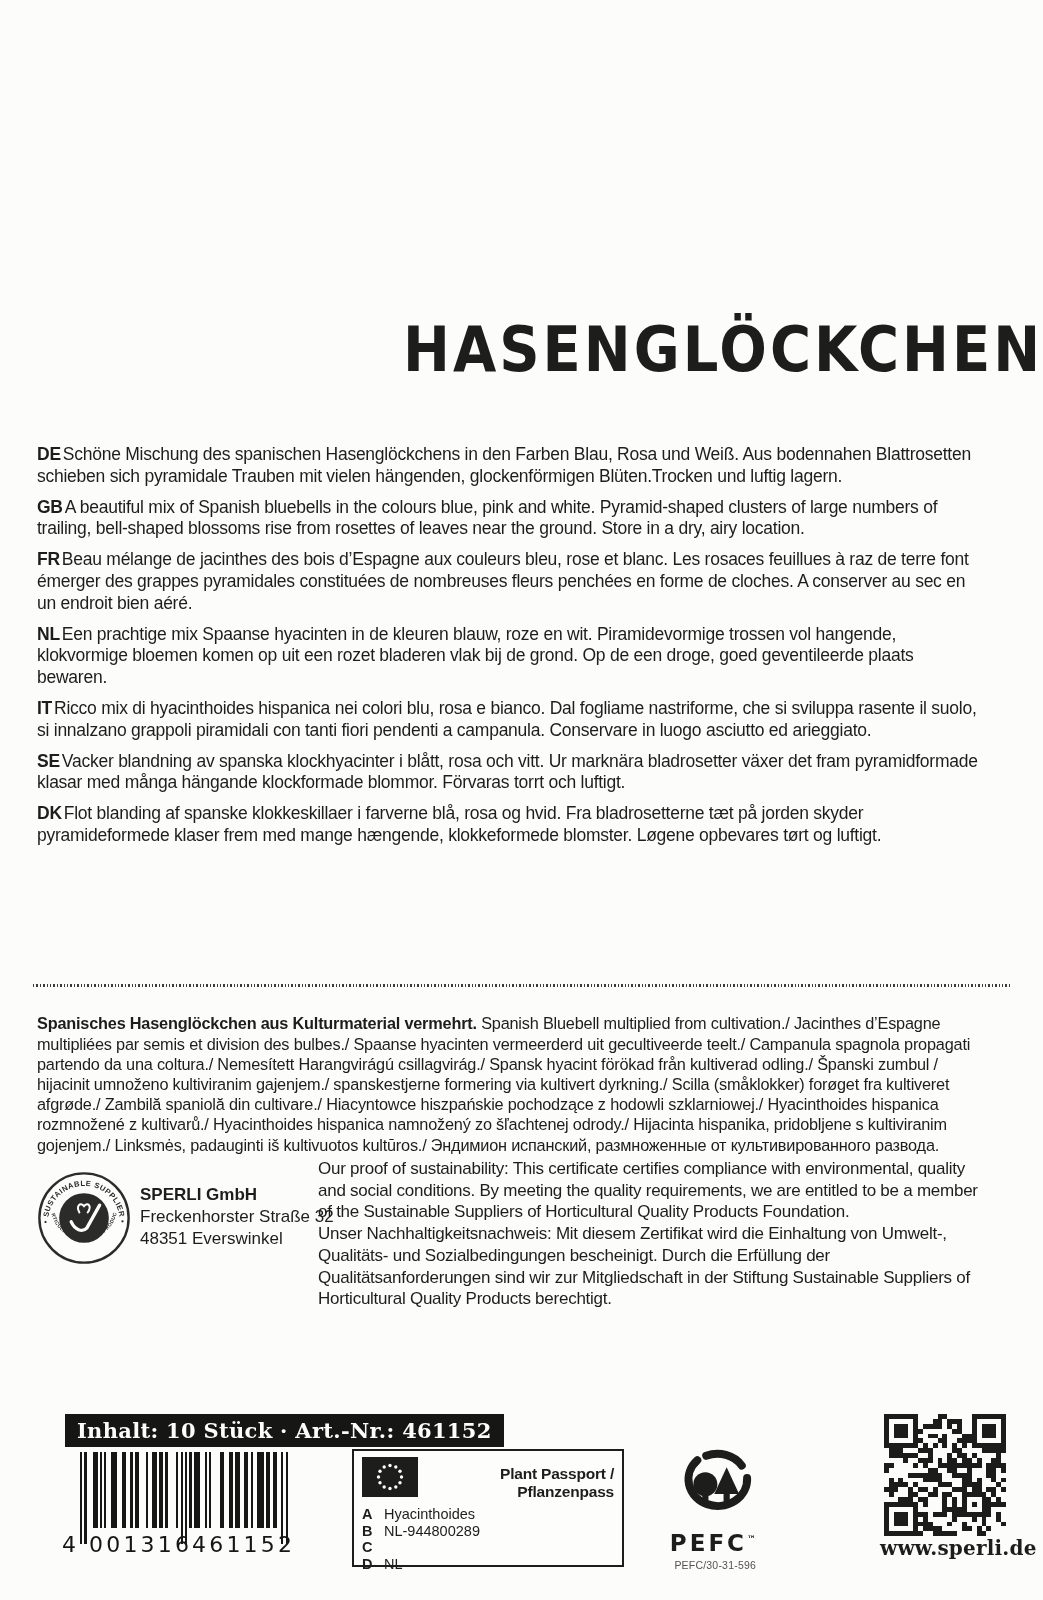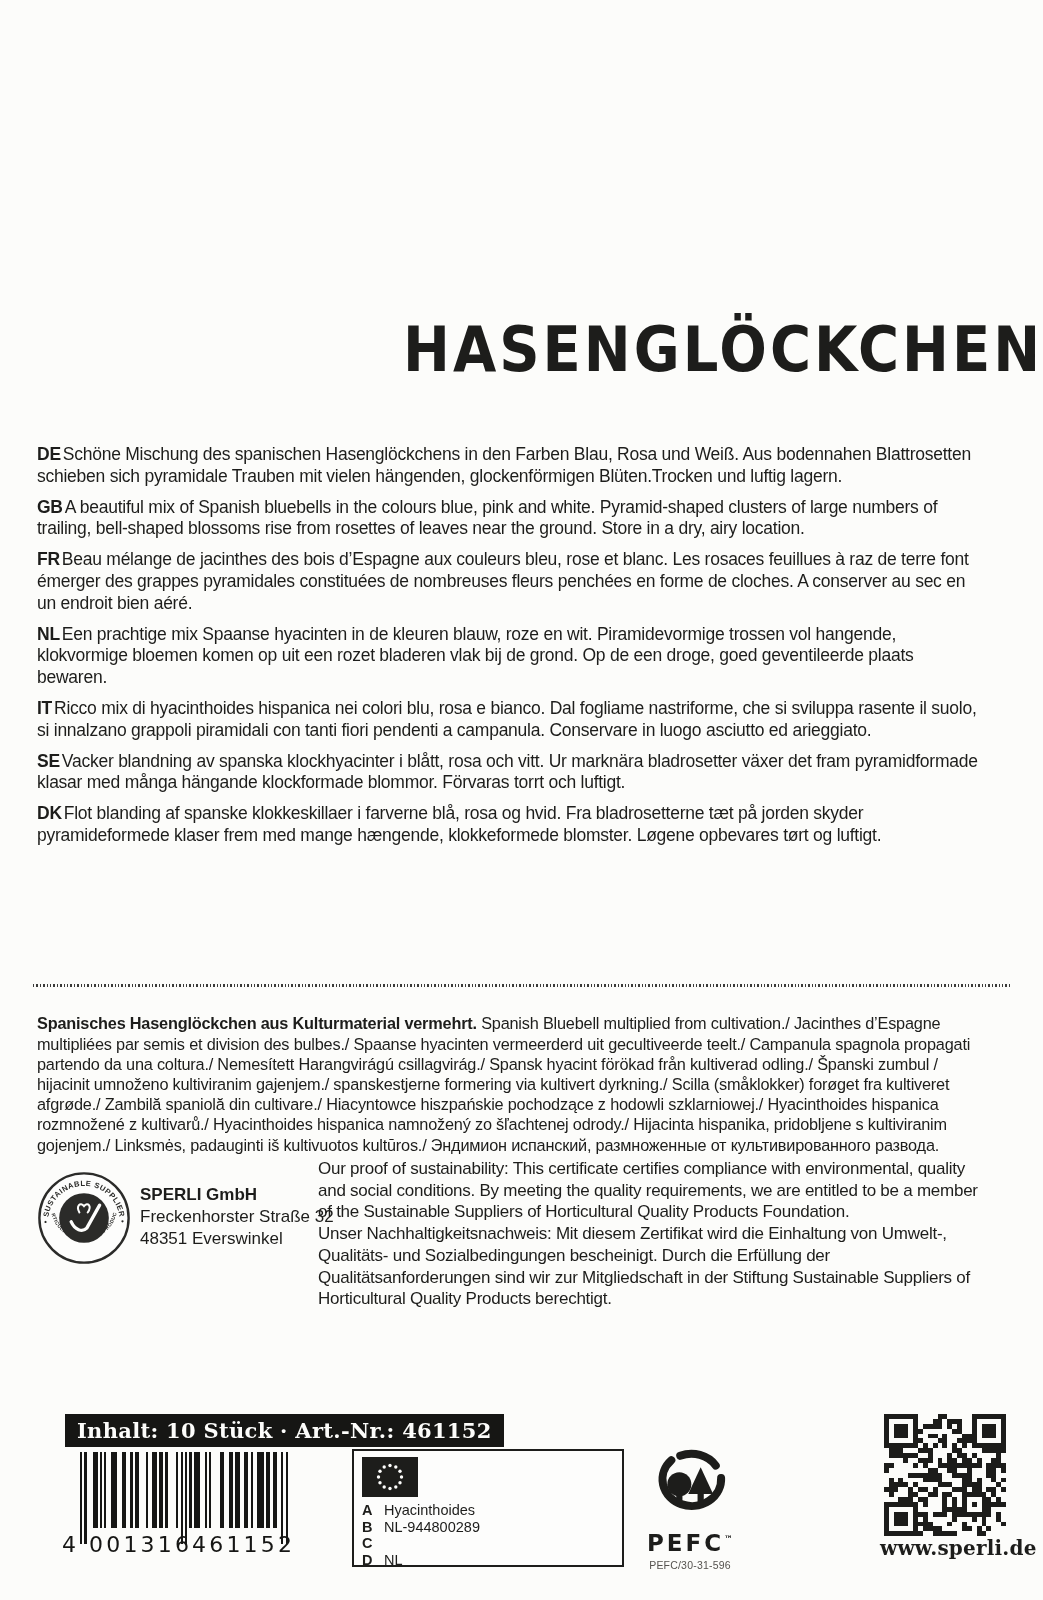--- a/index.html
+++ b/index.html
@@ -63,21 +63,21 @@
   .passport{
     position:absolute;top:1449px;left:352px;width:272px;height:118px;box-sizing:border-box;
     border:2px solid #1d1d1b;background:#fdfdfc;padding:6px 8px 4px;
   }
   .pp-head{display:flex;align-items:flex-start;}
   .pp-flag{width:56px;height:40px;flex:0 0 56px;}
   .pp-title{flex:1;text-align:right;font-weight:700;font-size:15.5px;padding-top:8px;letter-spacing:-0.2px;}
   .pp-rows{margin-top:5px;}
   .pp-row{display:flex;font-size:14.5px;line-height:16.5px;}
   .pp-key{width:22px;font-weight:700;}
-  .pefc{position:absolute;top:1446px;left:640px;width:100px;text-align:center;}
+  .pefc{position:absolute;top:1446px;left:656px;width:100px;text-align:right;}
   .pefc-mark{width:80px;height:80px;}
   .pefc-word{font-family:"DejaVu Sans",sans-serif;font-weight:700;font-size:23px;letter-spacing:3px;line-height:1;margin-top:2px;}
   .pefc-word sup{font-size:9px;letter-spacing:0;}
   .pefc-cert{font-size:10.5px;color:#55524e;margin-top:4px;letter-spacing:0.2px;}
   .qr-block{position:absolute;top:1414px;left:880px;width:130px;text-align:center;}
   .qr{display:grid;grid-template-columns:repeat(25,4.9px);grid-auto-rows:4.9px;margin:0 auto;width:122.5px;}
   .qr .b{background:#1c1c1a;}
   .site{font-family:"DejaVu Serif",serif;font-weight:700;font-size:20px;letter-spacing:0.2px;}
 </style>
 </head>
@@ -250,20 +250,21 @@
           <circle cx="38" cy="25.8" r="1.7"></circle>
             <circle cx="33.8" cy="30" r="1.7"></circle>
           <circle cx="28" cy="31.5" r="1.7"></circle>
             <circle cx="22.2" cy="30" r="1.7"></circle>
           <circle cx="18" cy="25.8" r="1.7"></circle>
             <circle cx="16.5" cy="20" r="1.7"></circle>
           <circle cx="18" cy="14.2" r="1.7"></circle>
             <circle cx="22.2" cy="10" r="1.7"></circle>
         </g>
       </svg>
+      <div class="pp-title">Plant Passport / Pflanzenpass</div>
     </div>
     <div class="pp-rows">
       <div class="pp-row">
           <span class="pp-key">A</span>
           <span>Hyacinthoides</span>
         </div>
       <div class="pp-row">
           <span class="pp-key">B</span>
           <span>NL-944800289</span>
         </div>

